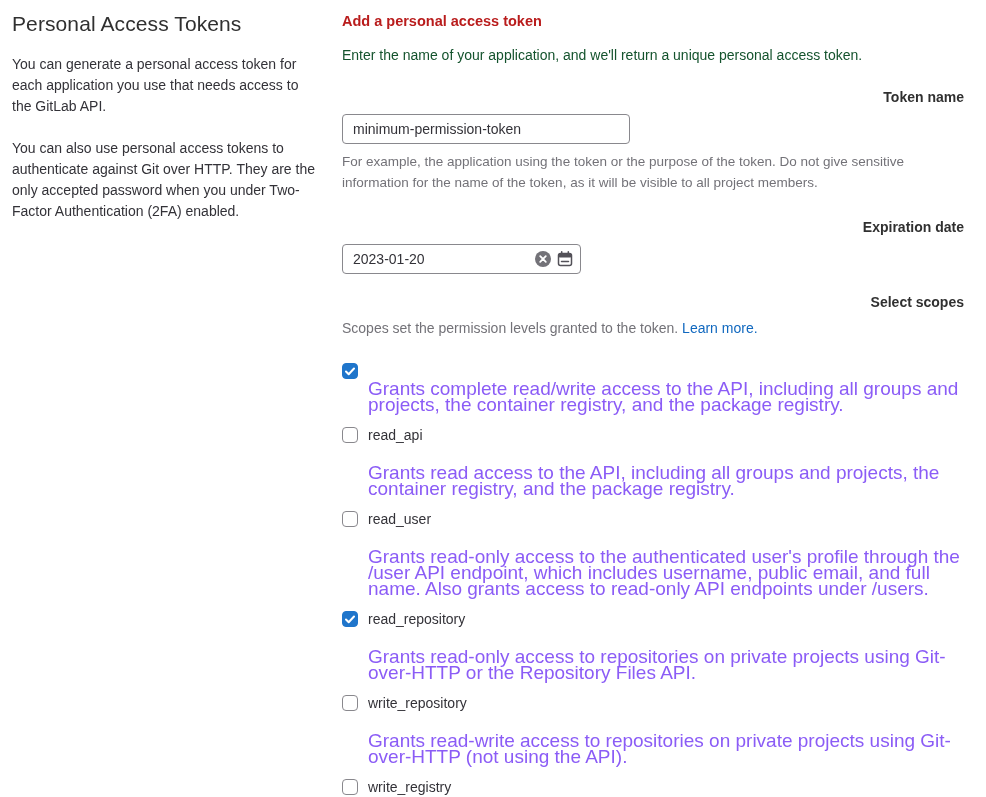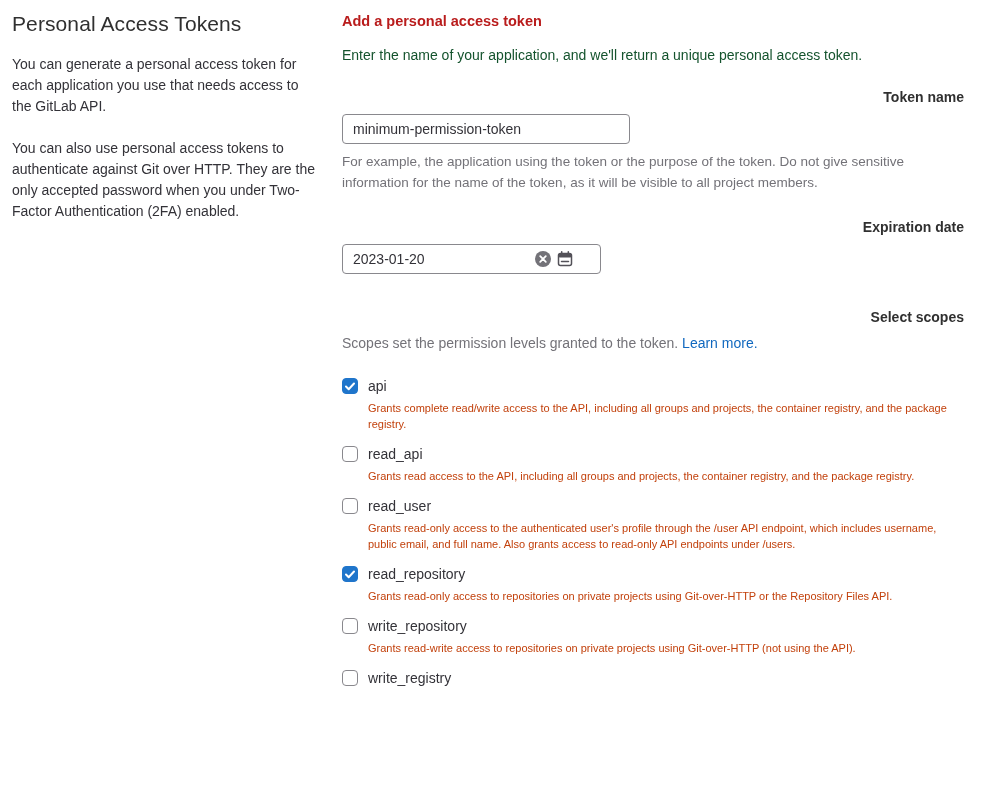--- a/index.html
+++ b/index.html
@@ -39,42 +39,42 @@
 
   .help-text {
     font-size: 13.5px; line-height: 21px; color: #737278;
     margin-top: 7px; max-width: 624px;
   }
 
   .section-gap { margin-top: 26px; }
 
   
   .date-wrap { position: relative; width: 239px; }
-  .date-input { width: 259px; padding-right: 60px; }
+  .date-input { width: 239px; padding-right: 60px; }
   .date-icons { position: absolute; right: 8px; top: 0; height: 30px; display: flex; align-items: center; gap: 6px; }
   .icon-btn { border: 0; background: transparent; padding: 0; cursor: pointer; display: flex; align-items: center; }
 
   
   .scopes-help { font-size: 14px; line-height: 20px; color: #737278; margin-top: 8px; }
   .scopes-help a { color: #1068bf; text-decoration: none; }
   .scopes-list { margin-top: 23px; }
   .scope-row {
     display: grid; grid-template-columns: 16px 1fr; column-gap: 10px;
     margin-bottom: 12px; max-width: 622px;
   }
   .checkbox {
     width: 16px; height: 16px; border: 1px solid #89888d; border-radius: 4px;
     background: #fff; margin-top: 2px; display: inline-flex;
     align-items: center; justify-content: center; cursor: pointer;
   }
   .checkbox.checked { background: #1f75cb; border-color: #1f75cb; }
   .checkbox svg { display: none; }
   .checkbox.checked svg { display: block; }
   .scope-name { font-size: 14px; line-height: 20px; color: #333238; cursor: pointer; }
-  .scope-desc { grid-column: 2; font-size: 11px; line-height: 16px; color: #c2410c; margin-top: 4px; }
+  .scope-desc { grid-column: 2; font-size: 19px; line-height: 16px; color: #8b5cf6; margin-top: 20px; }
 </style>
 </head>
 <body>
 
 <div class="page">
 
   <aside class="left-col">
     <h1>Personal Access Tokens</h1>
     <p>You can generate a personal access token for each application you use that needs access to the GitLab API.</p>
     <p>You can also use personal access tokens to authenticate against Git over HTTP. They are the only accepted password when you under Two-Factor Authentication (2FA) enabled.</p>
@@ -107,31 +107,30 @@
               <rect x="1.5" y="2.5" width="13" height="4" rx="1.5" fill="#535158"></rect>
               <line x1="4.7" y1="0.8" x2="4.7" y2="3.5" stroke="#535158" stroke-width="1.5" stroke-linecap="round"></line>
               <line x1="11.3" y1="0.8" x2="11.3" y2="3.5" stroke="#535158" stroke-width="1.5" stroke-linecap="round"></line>
               <line x1="4.5" y1="10.5" x2="11.5" y2="10.5" stroke="#535158" stroke-width="1.5" stroke-linecap="round"></line>
             </svg>
           </span>
         </button>
       </span>
     </div>
 
-    <label class="field-label section-gap" style="margin-top:35px;margin-bottom:0">Select scopes</label>
+    <label class="field-label section-gap" style="margin-top:20px;margin-bottom:0">Select scopes</label>
     <p class="scopes-help"><span>Scopes set the permission levels granted to the token. </span><a href="#">Learn more.</a></p>
 
     <div class="scopes-list" id="scopes-list">
   <div class="scope-row">
     <span class="checkbox checked">
       <svg width="10" height="9" viewBox="0 0 10 9">
         <path d="M1 4.5 L3.7 7.2 L9 1.5" fill="none" stroke="#fff" stroke-width="2" stroke-linecap="round" stroke-linejoin="round"></path>
       </svg>
     </span>
-    <span class="scope-name">api</span>
     <span class="scope-desc">Grants complete read/write access to the API, including all groups and projects, the container registry, and the package registry.</span>
   </div>
 
   <div class="scope-row">
     <span class="checkbox">
       
     </span>
     <span class="scope-name">read_api</span>
     <span class="scope-desc">Grants read access to the API, including all groups and projects, the container registry, and the package registry.</span>
   </div>

